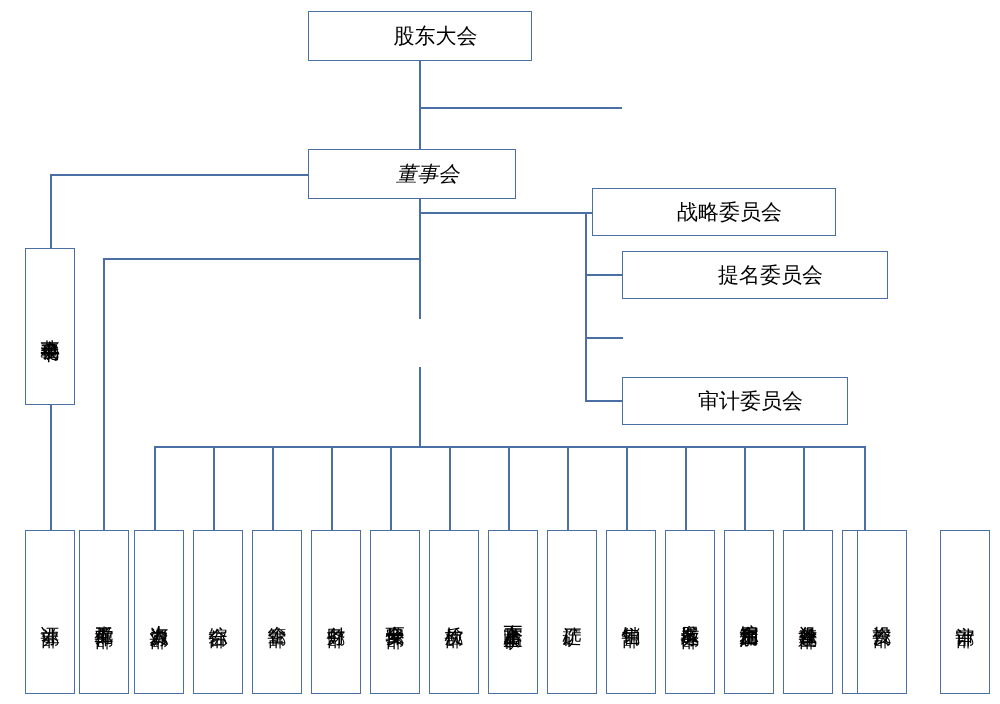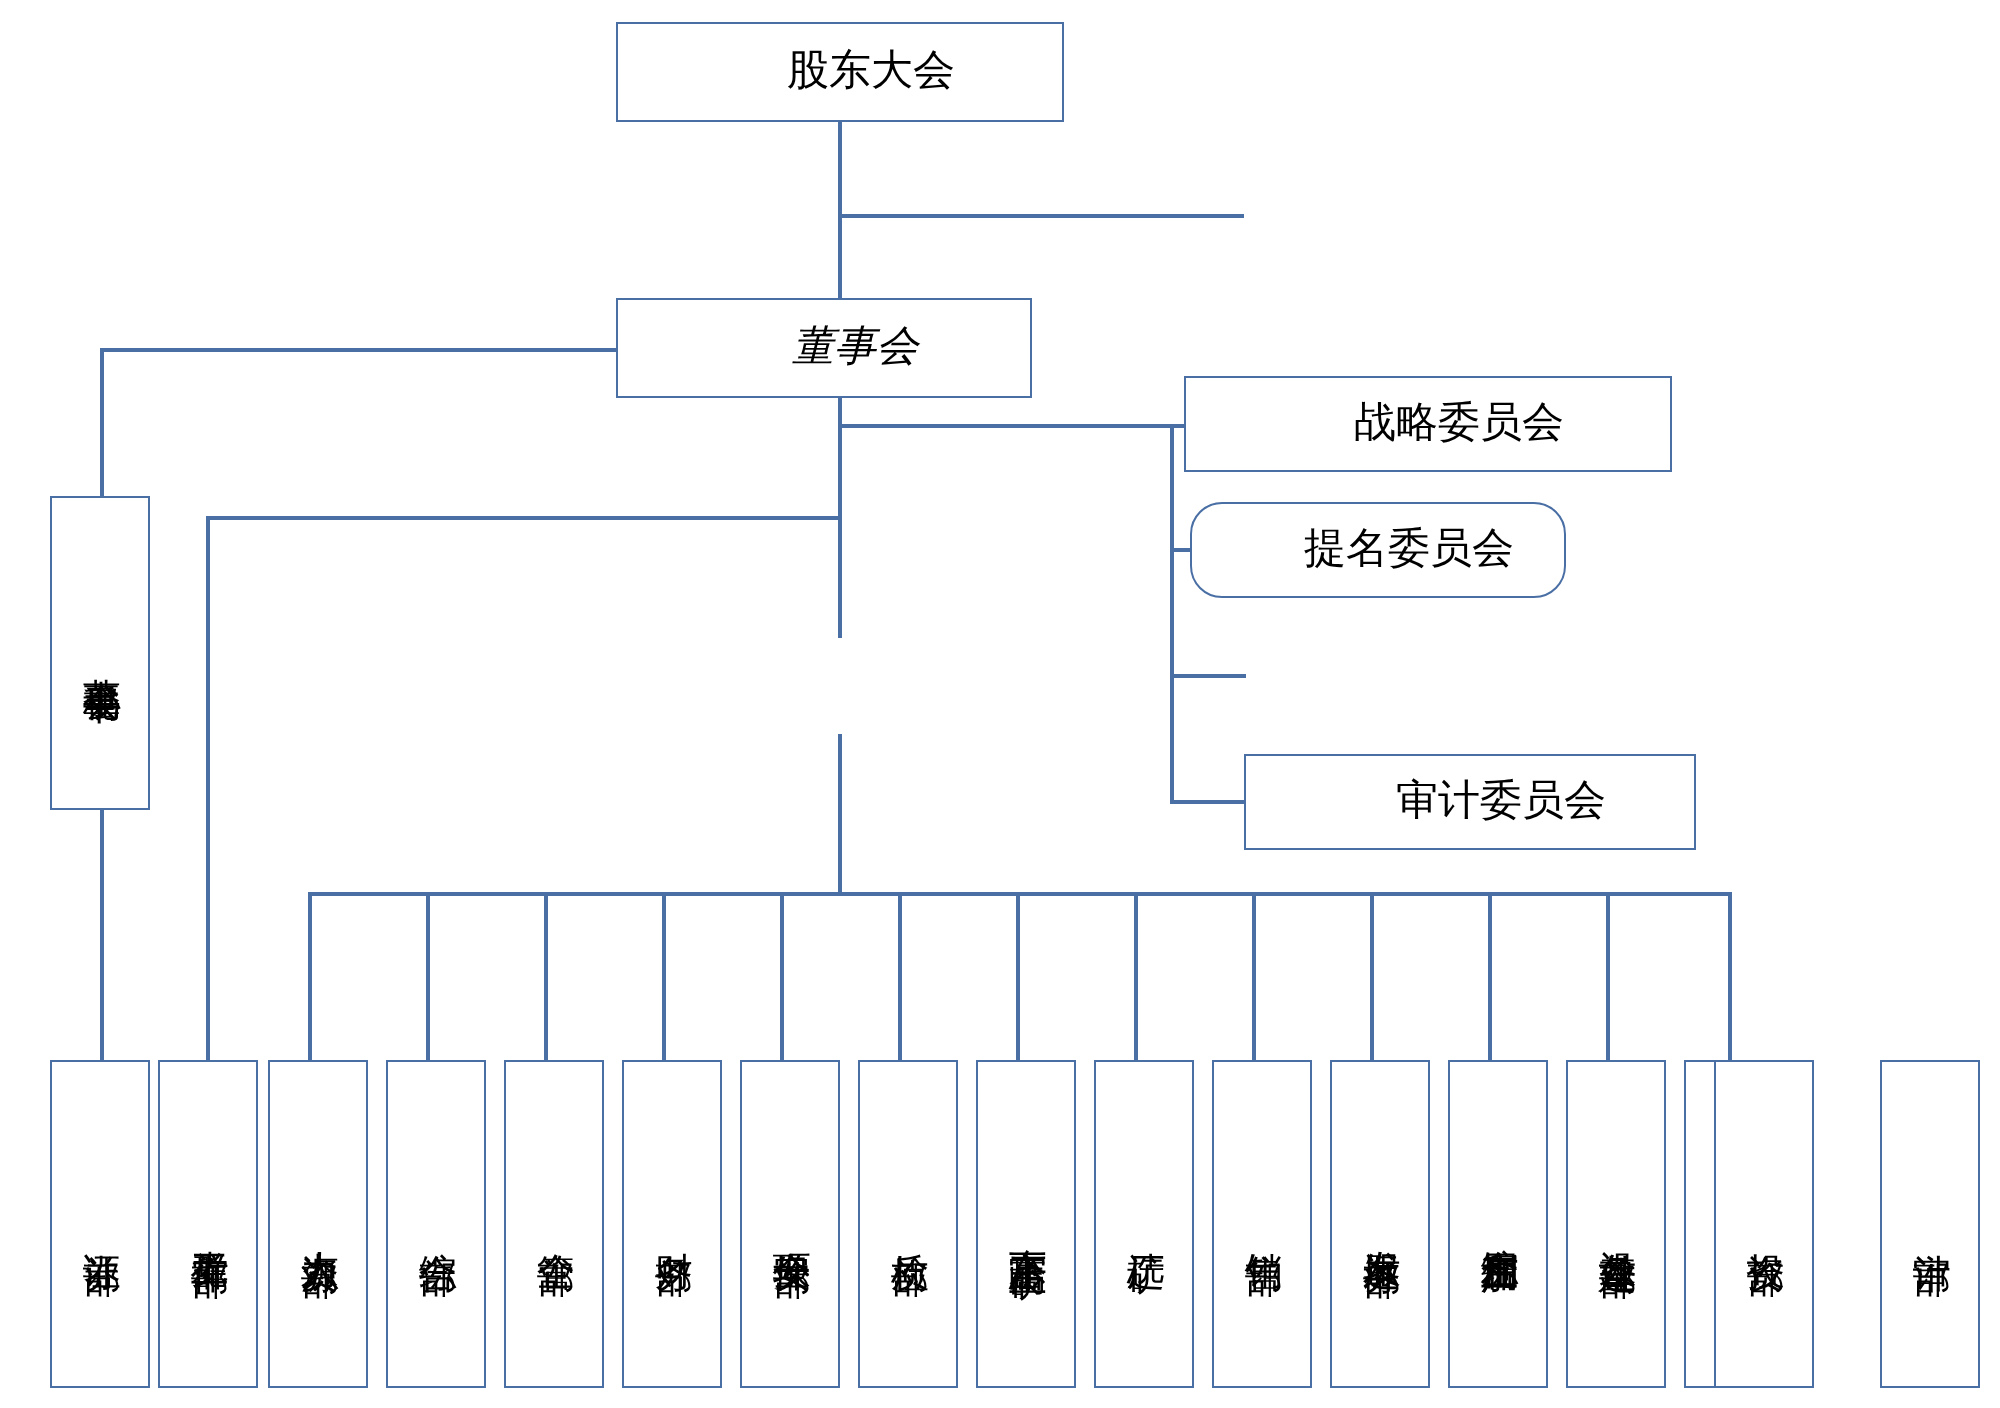--- a/index.html
+++ b/index.html
@@ -85,21 +85,21 @@
   <div class="line vline" style="left:567px; top:446px; height:84px;"></div>
   <div class="line vline" style="left:626px; top:446px; height:84px;"></div>
   <div class="line vline" style="left:685px; top:446px; height:84px;"></div>
   <div class="line vline" style="left:744px; top:446px; height:84px;"></div>
   <div class="line vline" style="left:803px; top:446px; height:84px;"></div>
 
   <div class="node h" style="left:308px; top:11px; width:224px; height:50px;">股东大会</div>
   <div class="node h" style="left:308px; top:149px; width:208px; height:50px;font-style:italic;">董事会</div>
 
   <div class="node h" style="left:592px; top:188px; width:244px; height:48px;">战略委员会</div>
-  <div class="node h" style="left:595px; top:251px; width:188px; height:48px;border-radius:16px;">提名委员会</div>
+  <div class="node h" style="left:622px; top:251px; width:266px; height:48px;">提名委员会</div>
   <div class="node h" style="left:622px; top:377px; width:226px; height:48px;">审计委员会</div>
 
   <div class="node v" style="left:25px; top:248px; width:50px; height:157px;">董事会秘书</div>
 
   <div class="node v" style="left:25px; top:530px; width:50px; height:164px;">证券部</div>
   <div class="node v" style="left:79px; top:530px; width:50px; height:164px;">党群工作部</div>
   <div class="node v" style="left:134px; top:530px; width:50px; height:164px;">人力资源部</div>
   <div class="node v" style="left:193px; top:530px; width:50px; height:164px;">综合部</div>
   <div class="node v" style="left:252px; top:530px; width:50px; height:164px;">企管部</div>
   <div class="node v" style="left:311px; top:530px; width:50px; height:164px;">财务部</div>

